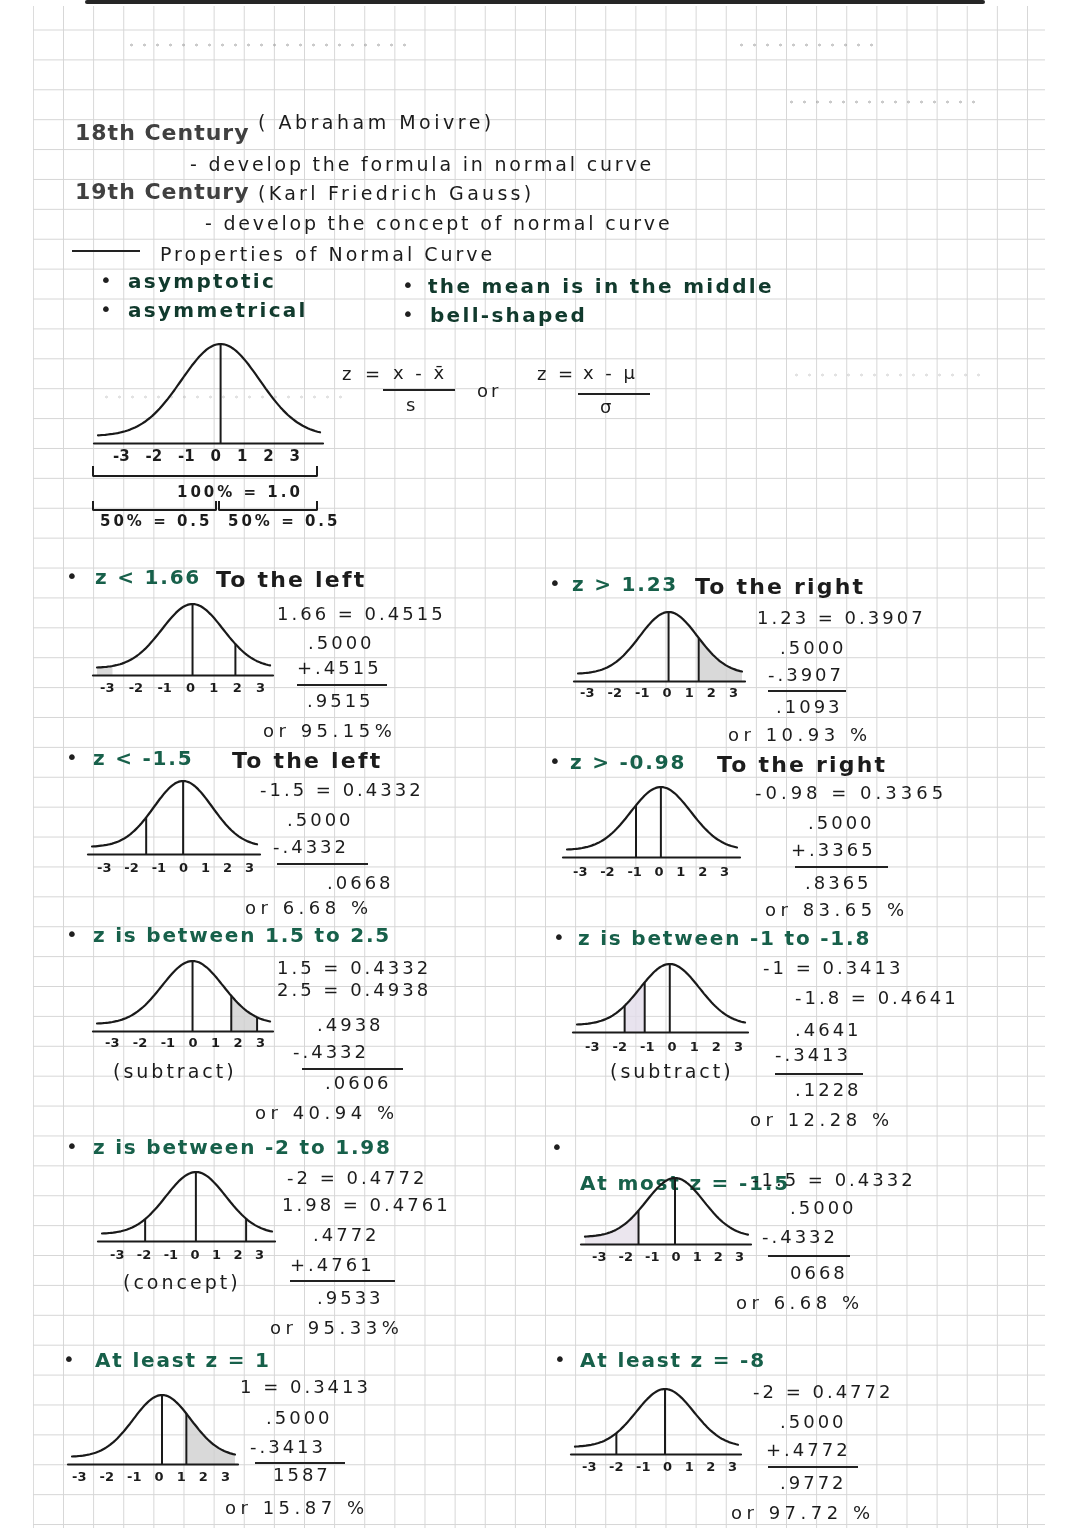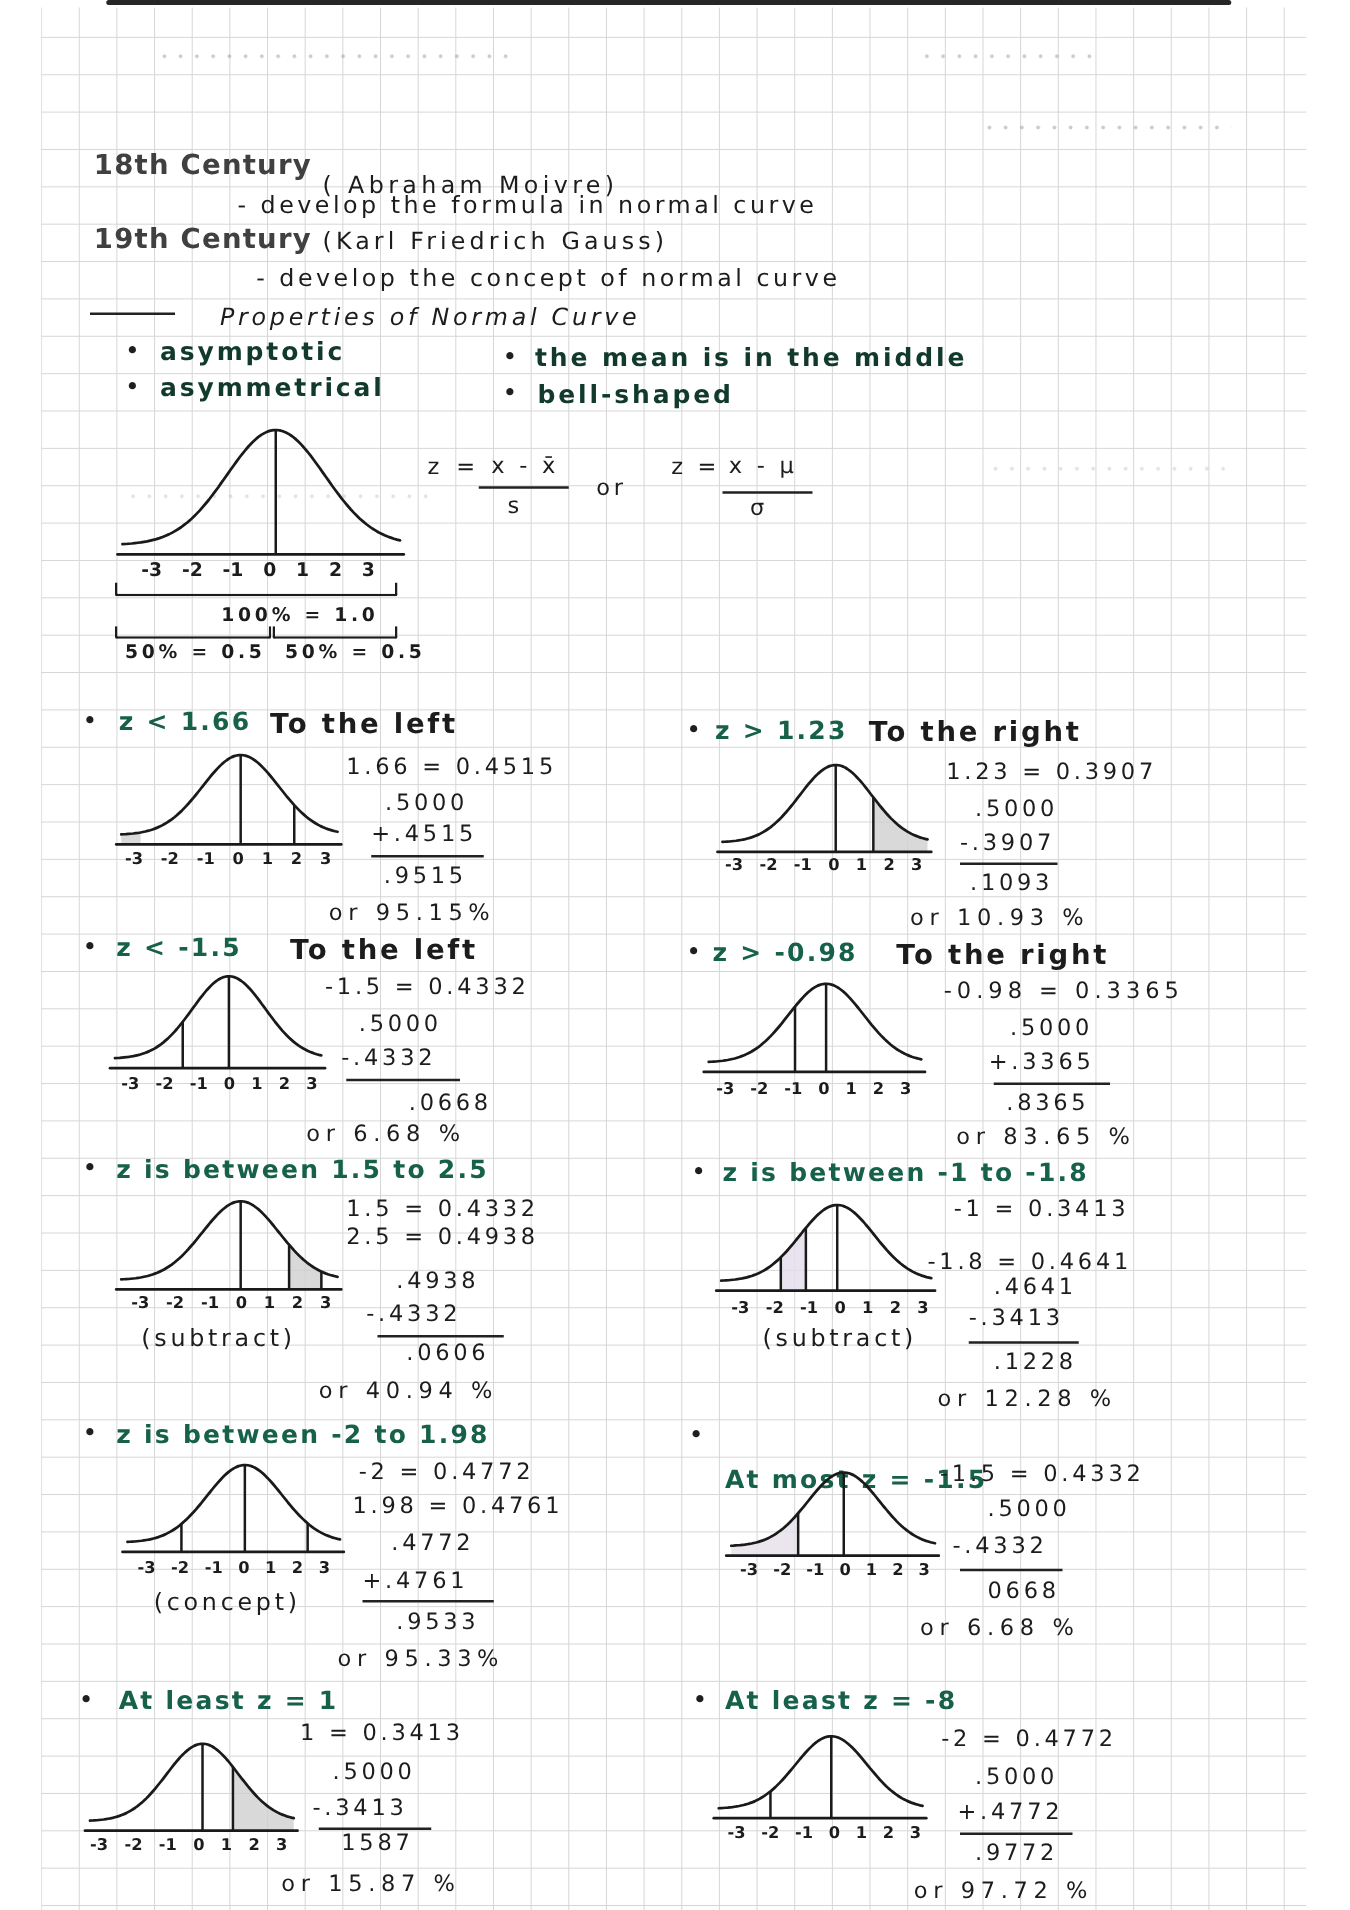--- a/index.html
+++ b/index.html
@@ -56,28 +56,28 @@
 
 <div class="grid"></div>
 <div class="top-shadow"></div>
 <div class="bleed" style="left:125px;top:40px;width:290px;"></div>
 <div class="bleed" style="left:735px;top:40px;width:140px;"></div>
 <div class="bleed" style="left:785px;top:97px;width:200px;"></div>
 <div class="bleed" style="left:100px;top:392px;width:250px;opacity:.25;"></div>
 <div class="bleed" style="left:790px;top:370px;width:190px;opacity:.25;"></div>
 
 <div class="txt big-bold" style="left:75px;top:122px;">18th Century</div>
-<div class="txt reg" style="left:258px;top:139px;letter-spacing:3.5px;text-align:right;">( Abraham Moivre)</div>
+<div class="txt reg" style="left:258px;top:113px;letter-spacing:3.5px;text-align:right;">( Abraham Moivre)</div>
 <div class="txt reg" style="left:190px;top:155px;">- develop the formula in normal curve</div>
 <div class="txt big-bold" style="left:75px;top:181px;">19th Century</div>
 <div class="txt reg" style="left:258px;top:184px;letter-spacing:3.3px;">(Karl Friedrich Gauss)</div>
 <div class="txt reg" style="left:205px;top:214px;text-align:center;">- develop the concept of normal curve</div>
 
 <div class="rule" style="left:72px;top:250px;width:68px;"></div>
-<div class="txt reg" style="left:176px;top:245px;letter-spacing:3px;font-style:italic;">Properties of Normal Curve</div>
+<div class="txt reg" style="left:160px;top:245px;letter-spacing:3px;">Properties of Normal Curve</div>
 <div class="txt bul" style="left:100px;top:270px;">•</div>
 <div class="txt prop" style="left:128px;top:271px;">asymptotic</div>
 <div class="txt bul" style="left:100px;top:299px;">•</div>
 <div class="txt prop" style="left:128px;top:300px;">asymmetrical</div>
 <div class="txt bul" style="left:402px;top:275px;">•</div>
 <div class="txt prop" style="left:428px;top:276px;">the mean is in the middle</div>
 <div class="txt bul" style="left:402px;top:304px;">•</div>
 <div class="txt prop" style="left:430px;top:305px;">bell-shaped</div>
 
 <div class="curve" style="left:98px;top:342px;width:222px;height:103px;">
@@ -282,21 +282,21 @@
       <span>-3</span>
       <span>-2</span>
       <span>-1</span>
       <span>0</span>
       <span>1</span>
       <span>2</span>
       <span>3</span>
     </div>
   <div class="txt method" style="left:610px;top:1062px;">(subtract)</div>
   <div class="txt num" style="left:763px;top:959px;">-1 = 0.3413</div>
-  <div class="txt num" style="left:742px;top:989px;margin-top:12px;">-1.8 = 0.4641</div>
+  <div class="txt num" style="left:795px;top:989px;">-1.8 = 0.4641</div>
   <div class="txt num" style="left:795px;top:1021px;">.4641</div>
   <div class="txt num" style="left:775px;top:1046px;">-.3413</div>
   <div class="rule" style="left:775px;top:1073px;width:88px;"></div>
   <div class="txt num" style="left:795px;top:1081px;">.1228</div>
   <div class="txt pct" style="left:750px;top:1111px;">or 12.28 %</div>
 </div>
 
 <div>
   <div class="txt bul" style="left:66px;top:1136px;">•</div>
   <div class="txt hd" style="left:93px;top:1137px;">z is between -2 to 1.98</div>

